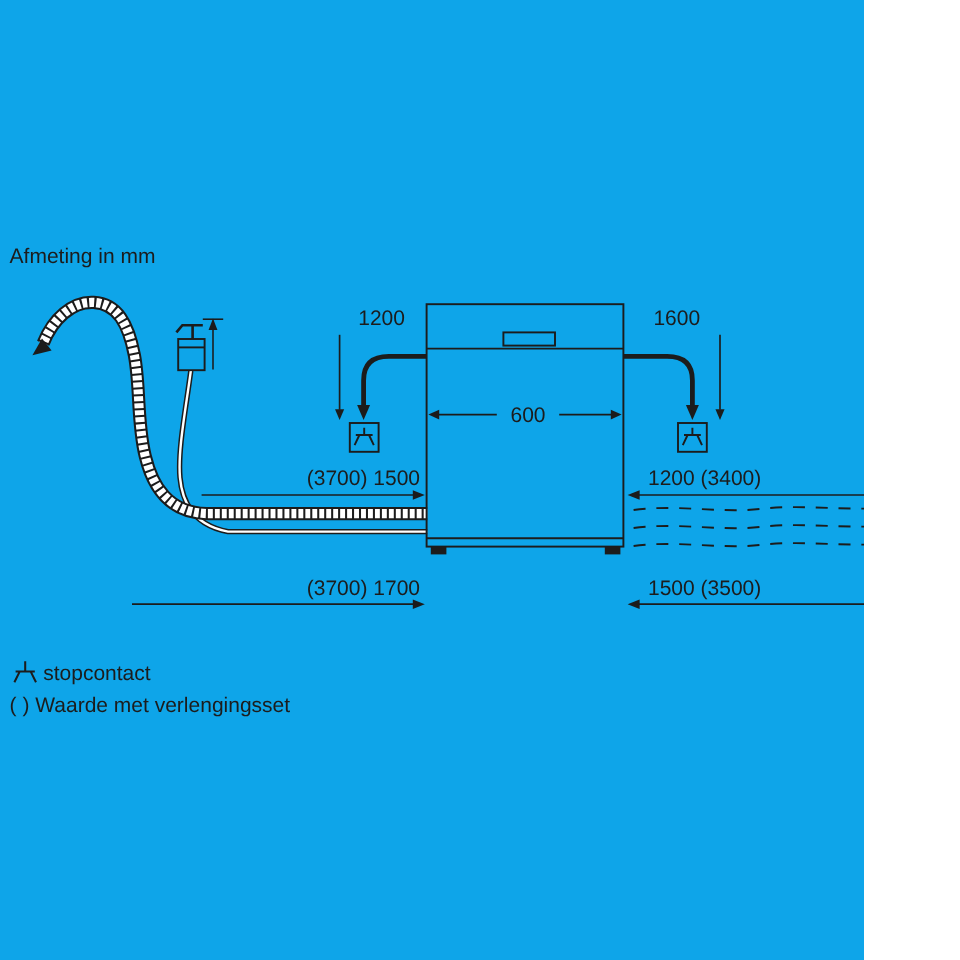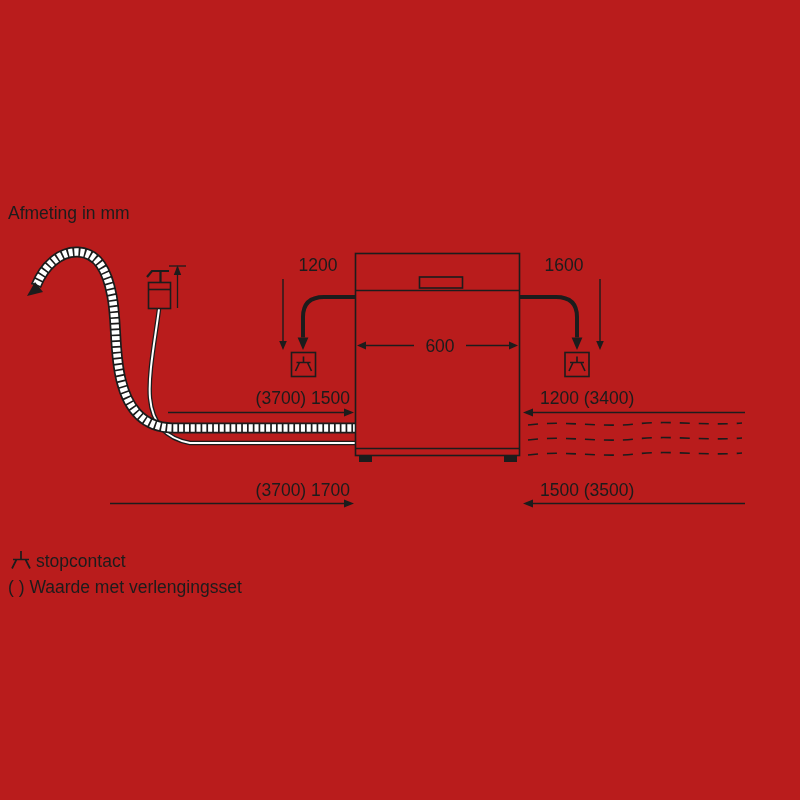--- a/index.html
+++ b/index.html
@@ -5,23 +5,23 @@
   html, body {
     margin: 0;
     padding: 0;
     width: 800px;
     height: 800px;
     background: #ffffff;
     font-family: "Liberation Sans", sans-serif;
   }
   #stage {
     position: relative;
-    width: 800px;
+    width: 720px;
     height: 800px;
-    background: #b91c1c;
+    background: #0ea5e9;
     overflow: hidden;
   }
   svg { display: block; }
   .lbl {
     font-family: "Liberation Sans", sans-serif;
     font-size: 17.5px;
     fill: #1c1c1c;
   }
   .stroke { stroke: #1c1c1c; fill: none; }
   .fillink { fill: #1c1c1c; stroke: none; }

